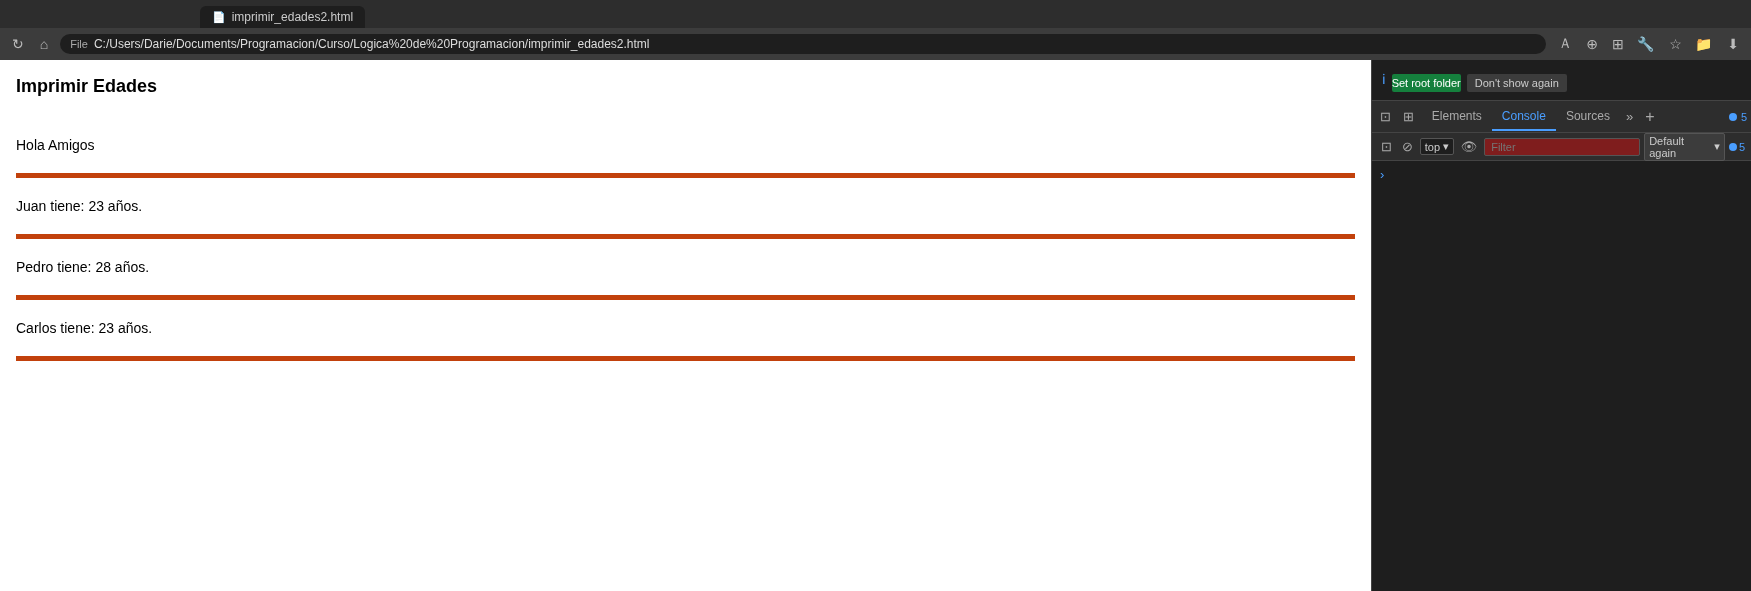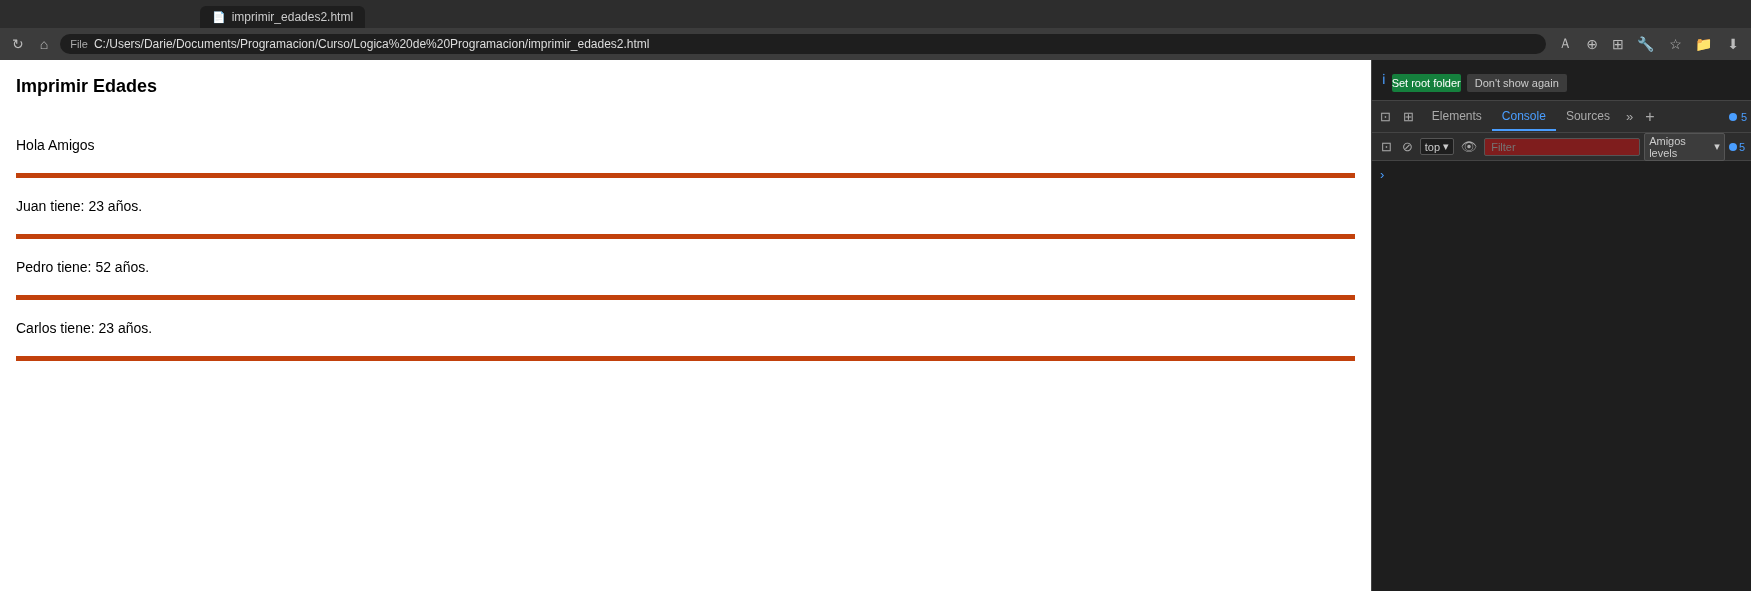--- a/index.html
+++ b/index.html
@@ -321,21 +321,21 @@
 
   <div class="webpage">
     <h1>Imprimir Edades</h1>
     <div class="webpage-section">
       <p>Hola Amigos</p>
     </div>
     <div class="webpage-section">
       <p>Juan tiene: 23 años.</p>
     </div>
     <div class="webpage-section">
-      <p>Pedro tiene: 52 años.</p>
+      <p>Pedro tiene: 28 años.</p>
     </div>
     <div class="webpage-section">
       <p>Carlos tiene: 23 años.</p>
     </div>
   </div>
 
   <div class="devtools">
 
     <div class="info-banner">
       <div class="info-banner-content">
@@ -368,21 +368,21 @@
     <div class="console-toolbar">
       <span class="console-toolbar-icon">⊡</span>
       <span class="console-toolbar-icon">⊘</span>
       <div class="console-context">
         <span>top</span>
         <span>▾</span>
       </div>
       <span class="console-toolbar-icon">👁</span>
       <input class="filter-input" type="text" placeholder="Filter" style="">
       <div class="default-levels">
-        <span>Amigos levels</span>
+        <span>Default again</span>
         <span>▾</span>
       </div>
       <div class="console-badge">
         <span class="badge-dot"></span>
         <span class="badge-num">5</span>
       </div>
     </div>
 
     <div class="console-content">
       <span class="console-arrow">›</span>

